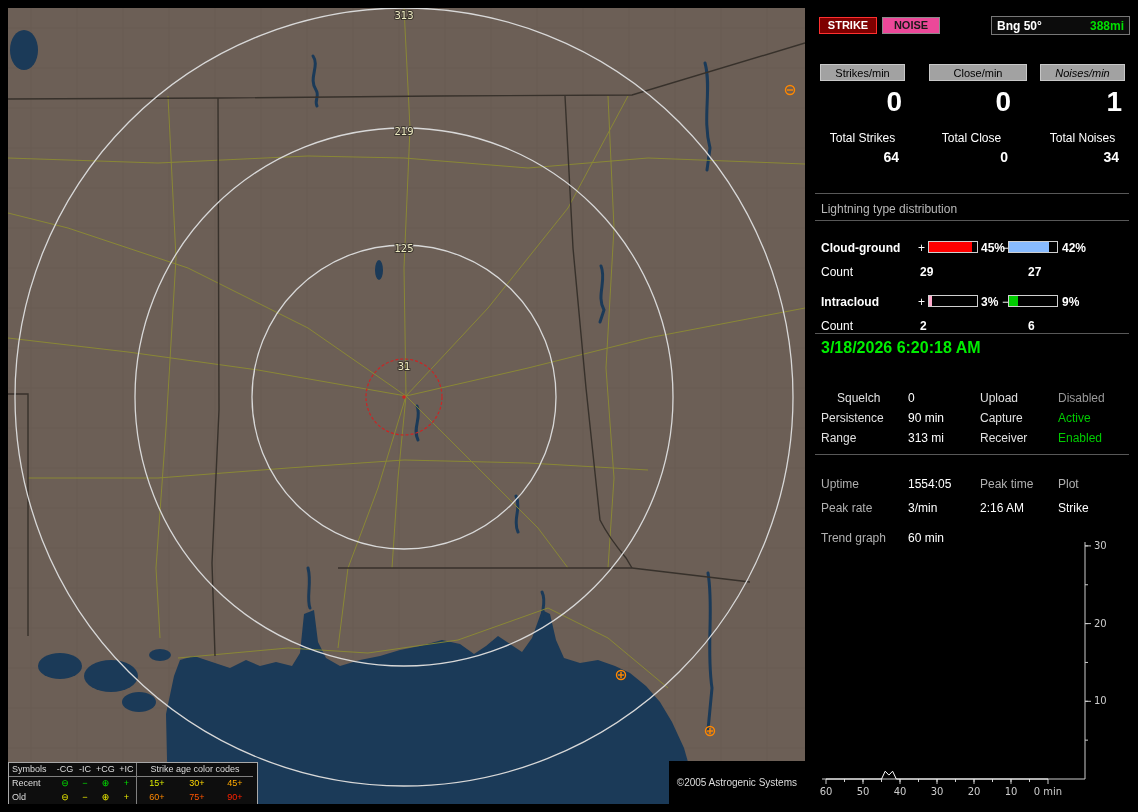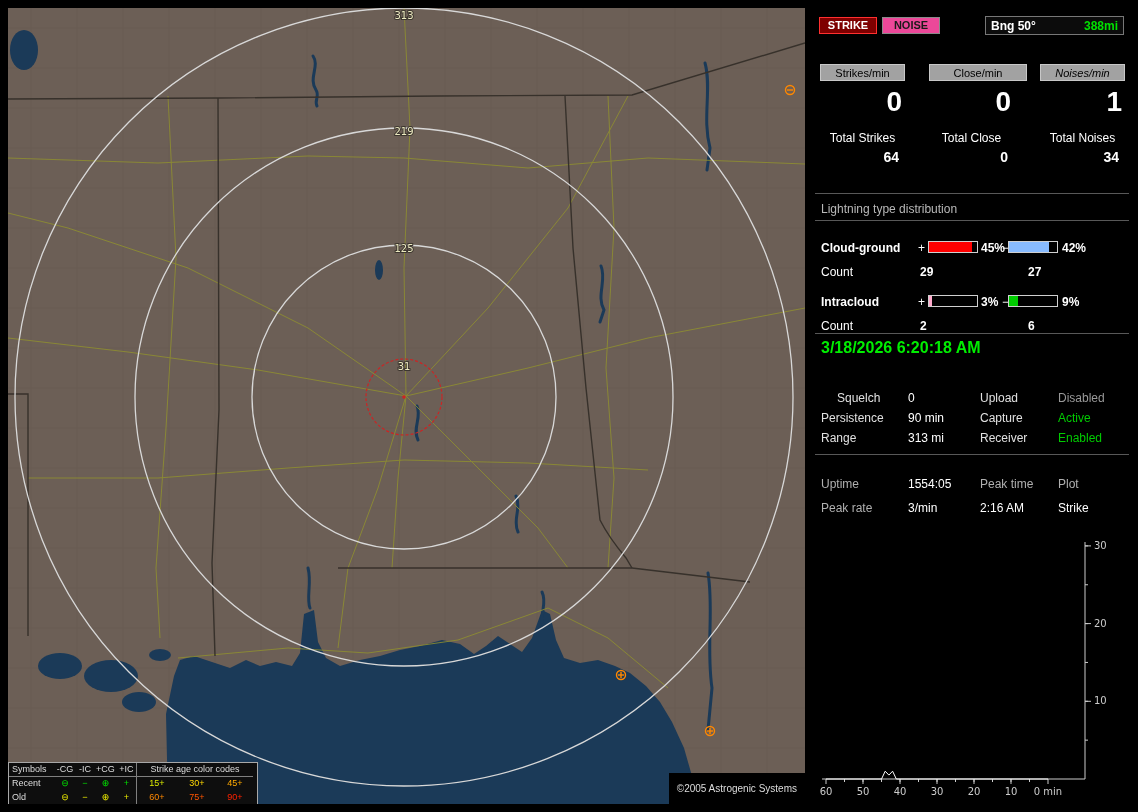--- a/index.html
+++ b/index.html
@@ -5,21 +5,21 @@
   *{margin:0;padding:0;box-sizing:border-box;}
   html,body{background:#000;width:1138px;height:812px;overflow:hidden;
     font-family:"Liberation Sans",sans-serif;}
   .page{position:relative;width:1138px;height:812px;background:#000;}
 
   
   .map{position:absolute;left:8px;top:8px;width:797px;height:796px;overflow:hidden;background:#000;}
   .ringlbl{font:10px "DejaVu Sans",sans-serif;fill:#ece9c0;text-anchor:middle;
     paint-order:stroke;stroke:#3c362f;stroke-width:2px;}
   .copyright{position:absolute;right:0;bottom:0;background:#000;color:#ddd;
-    font-size:10px;padding:10px 8px;z-index:5;}
+    font-size:10px;padding:16px 8px;z-index:5;}
 
   .legend{position:absolute;left:0;top:754px;width:250px;height:44px;background:#0e0e0e;
     border:1px solid #a8a8a8;display:grid;z-index:4;color:#ddd;
     grid-template-columns:45px 22px 18px 23px 20px 40px 40px 36px;
     grid-template-rows:14px 14px 14px;font-size:9px;line-height:13px;}
   .legend .c{text-align:center;}
   .legend .l{padding-left:3px;}
   .legend .hdr{border-bottom:1px solid #808080;}
   .legend .vr{border-right:1px solid #808080;}
   .legend .span3{grid-column:6/9;text-align:center;}
@@ -160,21 +160,21 @@
       <div class="c" style="color: rgb(255, 34, 0);">90+</div>
     </div>
 
     <div class="copyright">©2005 Astrogenic Systems</div>
   </div>
 
   <div class="panel">
 
     <div class="pbtn strikebtn" style="left:4px;top:9px;width:58px;">STRIKE</div>
     <div class="pbtn noisebtn" style="left:67px;top:9px;width:58px;">NOISE</div>
-    <div class="bngbox" style="left:170px;top:8px;width:139px;">
+    <div class="bngbox" style="left:176px;top:8px;width:139px;">
       <span>Bng 50°</span>
       <span style="color: rgb(0, 224, 0);">388mi</span>
     </div>
 
     <div class="graybtn" style="left:5px;top:56px;width:85px;">Strikes/min</div>
     <div class="graybtn" style="left:114px;top:56px;width:98px;">Close/min</div>
     <div class="graybtn" style="left:225px;top:56px;width:85px;font-style:italic;">Noises/min</div>
 
     <div class="bignum" style="left:5px;top:78px;">0</div>
     <div class="bignum" style="left:114px;top:78px;">0</div>
@@ -260,20 +260,24 @@
       <span class="lab" style="left:165px;">Peak time</span>
       <span class="lab" style="left:243px;">Plot</span>
     </div>
     <div class="row" style="top:479px;">
       <span class="lab" style="left:6px;">Peak rate</span>
       <span style="left:93px;">3/min</span>
       <span style="left:165px;">2:16 AM</span>
       <span style="left:243px;">Strike</span>
     </div>
 
+    <div class="row" style="top:509px;">
+      <span class="lab" style="left:6px;">Trend graph</span>
+      <span style="left:93px;">60 min</span>
+    </div>
 
     <svg id="trend-svg" width="316" height="270">
         <line x1="7" y1="245" x2="270" y2="245" stroke="#cccccc" stroke-width="1"></line>
         <line x1="270" y1="8" x2="270" y2="245" stroke="#cccccc" stroke-width="1"></line>
         <line x1="270" y1="11.900000000000006" x2="276" y2="11.900000000000006" stroke="#cccccc" stroke-width="1"></line>
         <text x="279" y="14.900000000000006" fill="#cccccc" font-size="10" text-anchor="start">30</text>
         <line x1="270" y1="89.60000000000002" x2="276" y2="89.60000000000002" stroke="#cccccc" stroke-width="1"></line>
         <text x="279" y="92.60000000000002" fill="#cccccc" font-size="10" text-anchor="start">20</text>
         <line x1="270" y1="167.3" x2="276" y2="167.3" stroke="#cccccc" stroke-width="1"></line>
         <text x="279" y="170.3" fill="#cccccc" font-size="10" text-anchor="start">10</text>

